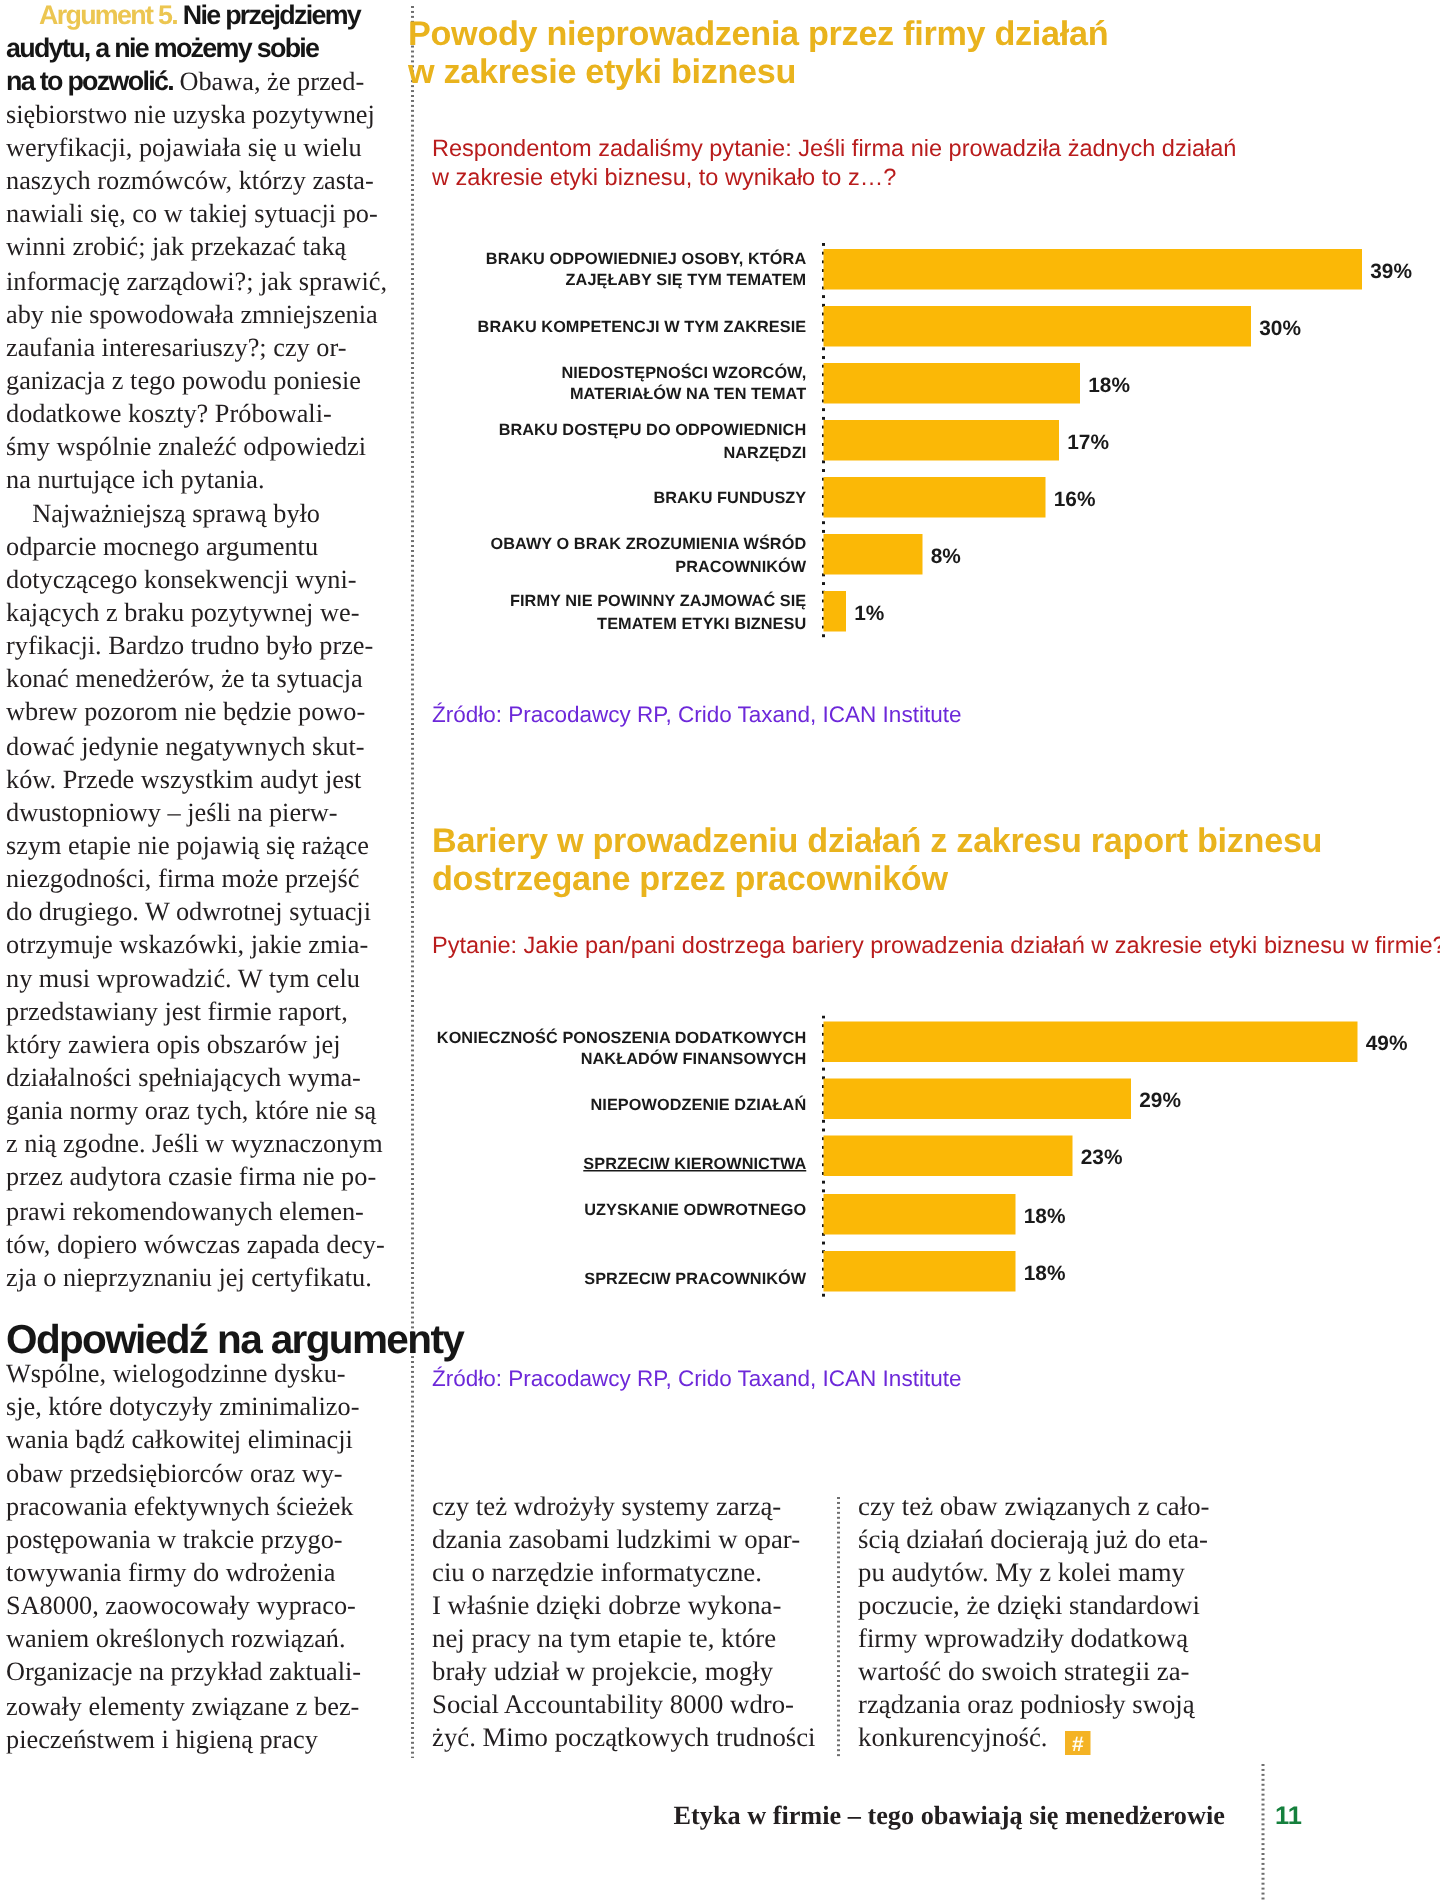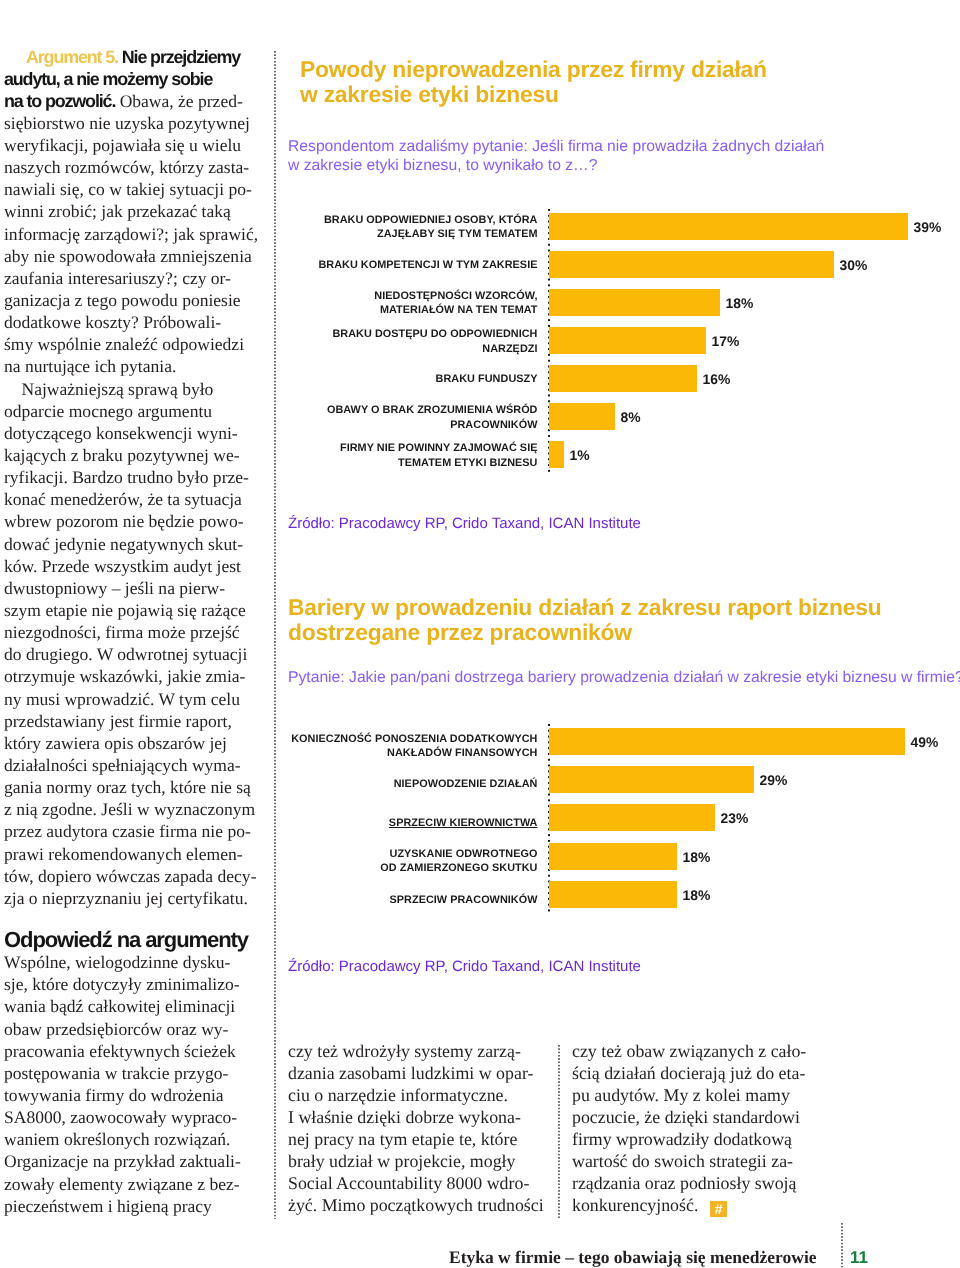--- a/index.html
+++ b/index.html
@@ -1,43 +1,43 @@
 <!DOCTYPE html>
 <html lang="pl"><head>
 <meta charset="utf-8">
 <title>Etyka w firmie</title>
 <style>
   html,body{margin:0;padding:0;}
   body{width:960px;height:1268px;background:#ffffff;font-family:"Liberation Serif",serif;
        position:relative;overflow:hidden;color:#231f20;-webkit-font-smoothing:antialiased;text-rendering:geometricPrecision;}
-  .page{position:absolute;left:0;top:0;width:960px;height:1040px;margin-top:47px;}
+  .page{position:absolute;left:0;top:0;width:960px;height:1040px;}
 
   
   .vrule{position:absolute;width:2px;
          background-image:linear-gradient(to bottom,#6e6e6e 0 1.4px,rgba(0,0,0,0) 1.4px 3.3px);
          background-size:2px 3.3px;}
 
   
   .artcol{position:absolute;left:4px;top:-1.5px;width:265px;font-family:"Liberation Serif",serif;
           font-size:17.55px;line-height:22.14px;color:#231f20;white-space:pre;}
   .artcol div{margin:0;}
   .lead-yellow,.lead-black{font-family:"Liberation Sans",sans-serif;font-weight:bold;font-size:17.9px;
                line-height:22.14px;letter-spacing:-1.13px;}
   .lead-yellow{color:#ecc651;}
   .lead-black{color:#161616;}
   .artcol>div{line-height:22.14px;}
   .hdline{text-indent:22px;line-height:22.14px;}
   .artcol .subhead{font-family:"Liberation Sans",sans-serif;font-weight:bold;color:#161616;
-           font-size:22px;line-height:22.14px;letter-spacing:-1.08px;margin:20px 0 0 0;}
+           font-size:27px;line-height:22.14px;letter-spacing:-1.08px;margin:20px 0 0 0;}
 
   
   .chart-title{position:absolute;font-family:"Liberation Sans",sans-serif;font-weight:bold;
                color:#e9b31d;font-size:22.8px;line-height:25.1px;letter-spacing:-0.2px;}
   .chart-q{position:absolute;font-family:"Liberation Sans",sans-serif;font-size:15.7px;
-           line-height:19.7px;color:#8b5cf6;white-space:nowrap;}
+           line-height:19.7px;color:#b91c1c;white-space:nowrap;}
   .chart{position:absolute;}
   .axis{position:absolute;width:2px;
         background-image:linear-gradient(to bottom,#171717 0 2px,rgba(0,0,0,0) 2px 5.8px);
         background-size:2px 5.8px;}
   .bar{position:absolute;background:#fbb806;}
   .blabel{position:absolute;font-family:"Liberation Sans",sans-serif;font-weight:bold;
           font-size:10.85px;line-height:14.5px;color:#1a1a1a;text-align:right;letter-spacing:0.05px;}
   .bval{position:absolute;font-family:"Liberation Sans",sans-serif;font-weight:bold;
         font-size:13.9px;line-height:13.9px;color:#1a1a1a;}
   .src{position:absolute;font-family:"Liberation Sans",sans-serif;font-size:15px;color:#6d28d9;text-align:center;}
@@ -59,21 +59,21 @@
 <body>
 
 <div class="page">
 
   <div class="vrule" style="left:274px;top:4px;height:1168px;"></div>
   <div class="vrule" style="left:558px;top:998px;height:174px;"></div>
   <div class="vrule" style="left:841px;top:1176px;height:92px;"></div>
 
   <div class="artcol"><div class="hdline"><span class="lead-yellow">Argument 5.</span><span class="lead-black"> Nie przejdziemy</span></div><div class="lead-black">audytu, a nie możemy sobie</div><div><span class="lead-black">na to pozwolić.</span><span> Obawa, że przed-</span></div><div class="bodylines" id="art-lines"><div>siębiorstwo nie uzyska pozytywnej</div><div>weryfikacji, pojawiała się u wielu</div><div>naszych rozmówców, którzy zasta-</div><div>nawiali się, co w takiej sytuacji po-</div><div>winni zrobić; jak przekazać taką</div><div>informację zarządowi?; jak sprawić,</div><div>aby nie spowodowała zmniejszenia</div><div>zaufania interesariuszy?; czy or-</div><div>ganizacja z tego powodu poniesie</div><div>dodatkowe koszty? Próbowali-</div><div>śmy wspólnie znaleźć odpowiedzi</div><div>na nurtujące ich pytania.</div><div>    Najważniejszą sprawą było</div><div>odparcie mocnego argumentu</div><div>dotyczącego konsekwencji wyni-</div><div>kających z braku pozytywnej we-</div><div>ryfikacji. Bardzo trudno było prze-</div><div>konać menedżerów, że ta sytuacja</div><div>wbrew pozorom nie będzie powo-</div><div>dować jedynie negatywnych skut-</div><div>ków. Przede wszystkim audyt jest</div><div>dwustopniowy – jeśli na pierw-</div><div>szym etapie nie pojawią się rażące</div><div>niezgodności, firma może przejść</div><div>do drugiego. W odwrotnej sytuacji</div><div>otrzymuje wskazówki, jakie zmia-</div><div>ny musi wprowadzić. W tym celu</div><div>przedstawiany jest firmie raport,</div><div>który zawiera opis obszarów jej</div><div>działalności spełniających wyma-</div><div>gania normy oraz tych, które nie są</div><div>z nią zgodne. Jeśli w wyznaczonym</div><div>przez audytora czasie firma nie po-</div><div>prawi rekomendowanych elemen-</div><div>tów, dopiero wówczas zapada decy-</div><div>zja o nieprzyznaniu jej certyfikatu.</div></div><div class="subhead">Odpowiedź na argumenty</div><div class="bodylines" id="art-lines2"><div>Wspólne, wielogodzinne dysku-</div><div>sje, które dotyczyły zminimalizo-</div><div>wania bądź całkowitej eliminacji</div><div>obaw przedsiębiorców oraz wy-</div><div>pracowania efektywnych ścieżek</div><div>postępowania w trakcie przygo-</div><div>towywania firmy do wdrożenia</div><div>SA8000, zaowocowały wypraco-</div><div>waniem określonych rozwiązań.</div><div>Organizacje na przykład zaktuali-</div><div>zowały elementy związane z bez-</div><div>pieczeństwem i higieną pracy</div></div></div>
 
-  <div class="chart-title" style="left:300px;top:9.5px;">
+  <div class="chart-title" style="left:272px;top:9.5px;">
     <div>Powody nieprowadzenia przez firmy działań</div>
     <div>w zakresie etyki biznesu</div>
   </div>
   <div class="chart-q" style="left:288px;top:89.5px;">
     <div>Respondentom zadaliśmy pytanie: Jeśli firma nie prowadziła żadnych działań</div>
     <div>w zakresie etyki biznesu, to wynikało to z…?</div>
   </div>
   <div class="chart" id="chart1" style="left:0;top:0;">
       <div class="axis" style="left: 548px; top: 162px; height: 265.42px;"></div>
       <div class="bar" style="left: 549px; top: 166px; width: 359px; height: 27px; background: rgb(251, 184, 6);"></div>
@@ -140,21 +140,20 @@
       </div>
       <div class="bval" style="left: 759.5px; top: 726.9px;">29%</div>
       <div class="bar" style="left: 549px; top: 757.3px; width: 166px; height: 27px; background: rgb(251, 184, 6);"></div>
       <div class="blabel" style="left: 177.5px; width: 360px; top: 768.75px; text-decoration: underline;">
         <div>SPRZECIW KIEROWNICTWA</div>
       </div>
       <div class="bval" style="left: 720.5px; top: 765.3px;">23%</div>
       <div class="bar" style="left: 549px; top: 795.7px; width: 128px; height: 27px; background: rgb(251, 184, 6);"></div>
       <div class="blabel" style="left: 177.5px; width: 360px; top: 799.9px;">
         <div>UZYSKANIE ODWROTNEGO</div>
-        <div>OD ZAMIERZONEGO SKUTKU</div>
       </div>
       <div class="bval" style="left: 682.5px; top: 803.7px;">18%</div>
       <div class="bar" style="left: 549px; top: 834.1px; width: 128px; height: 27px; background: rgb(251, 184, 6);"></div>
       <div class="blabel" style="left: 177.5px; width: 360px; top: 845.55px;">
         <div>SPRZECIW PRACOWNIKÓW</div>
       </div>
       <div class="bval" style="left: 682.5px; top: 842.1px;">18%</div>
     </div>
   <div class="src" style="left:288px;top:910.5px;">Źródło: Pracodawcy RP, Crido Taxand, ICAN Institute</div>
 

